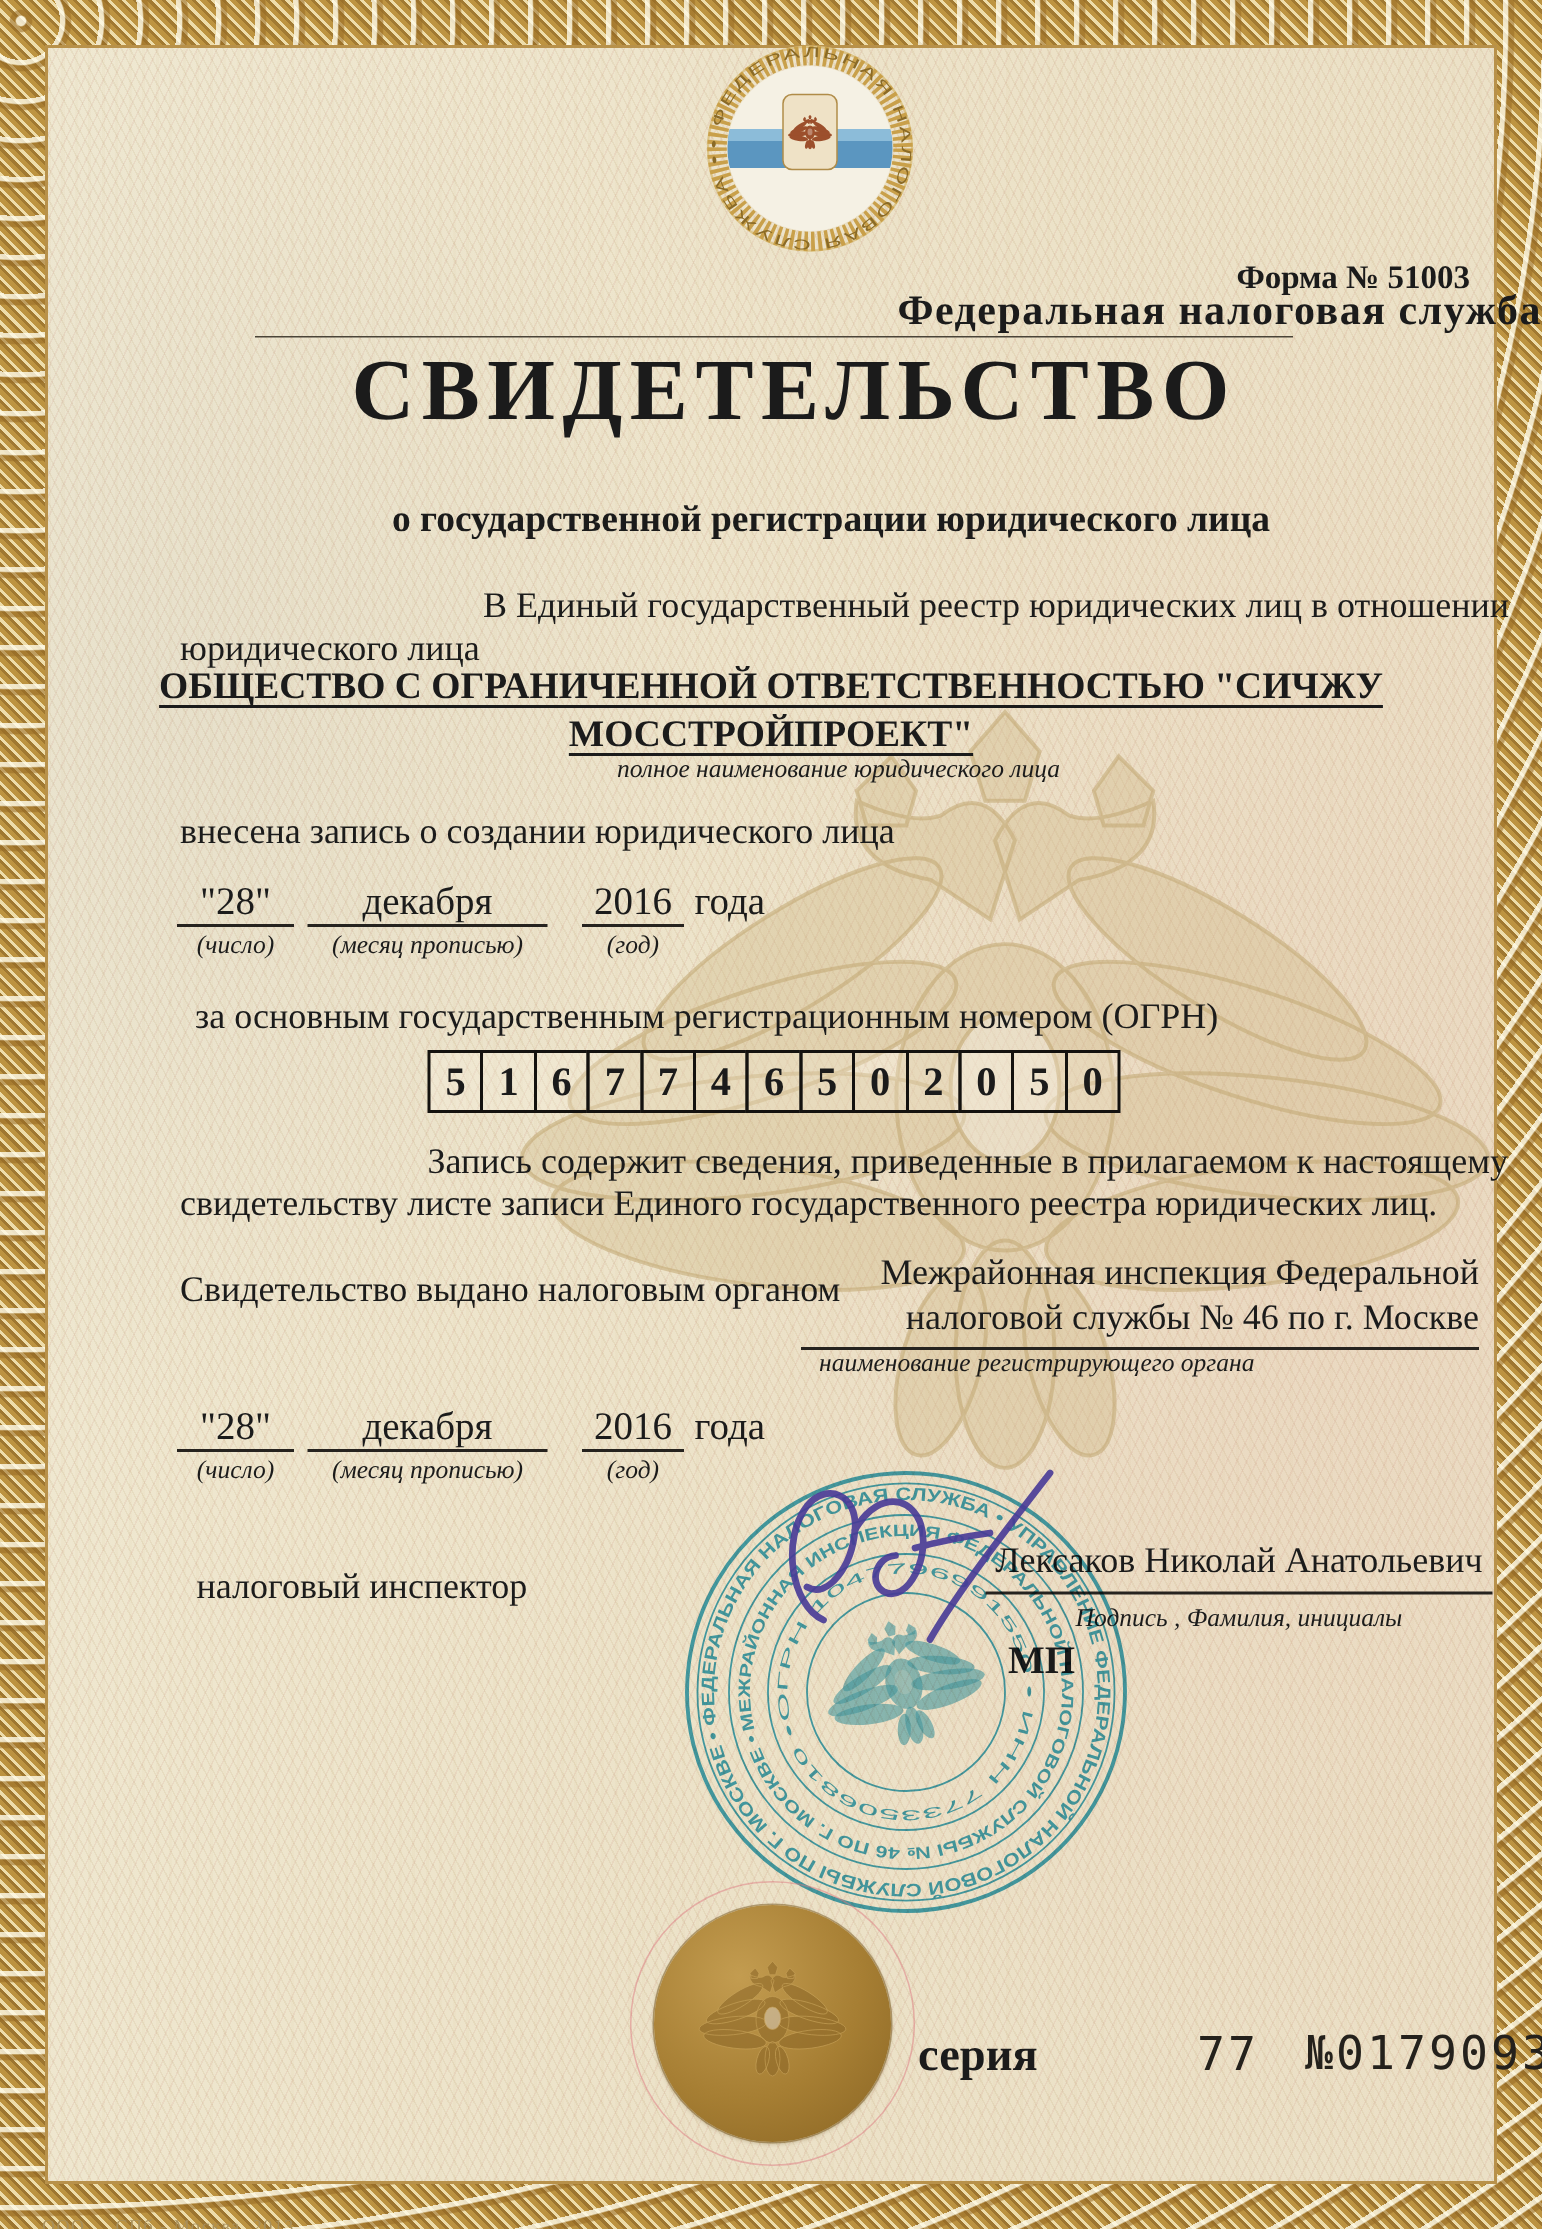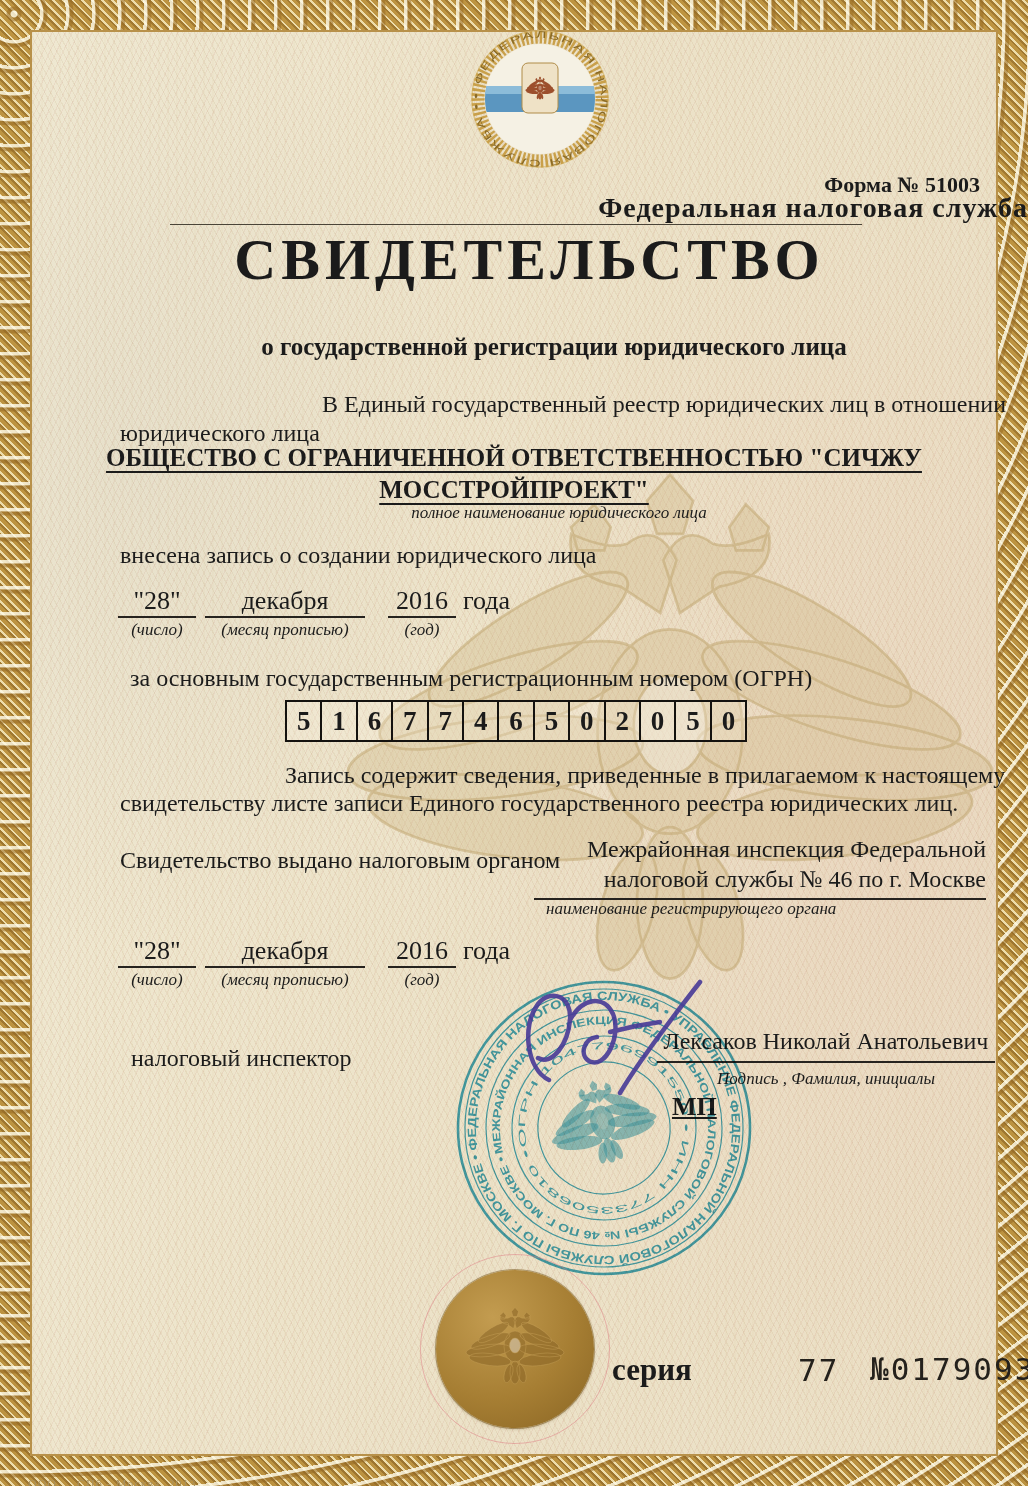--- a/index.html
+++ b/index.html
@@ -201,21 +201,21 @@
         <div class="datelabel">(год)</div>
       </div>
       <div class="dsuffix" style="margin-bottom:24px;">года</div>
     </div>
   </div>
 
   <div class="abs body-text" style="top:1044px;left:131px;">налоговый инспектор</div>
 
   <div class="abs name-block" style="top:1028px;left:657px;">Лексаков Николай Анатольевич</div>
   <div class="abs small-cap" style="top:1069px;left:657px;width:338px;text-align:center;">Подпись , Фамилия, инициалы</div>
-  <div class="abs mp" style="top:1092px;left:672px;text-decoration:underline;">МП</div>
+  <div class="abs mp" style="top:1092px;left:672px;">МП</div>
 
   <div class="stamp-wrap">
     <svg width="312" height="312" viewBox="0 0 312 312">
       <defs>
         <path id="st1" d="M156,156 m-128,0 a128,128 0 1,1 256,0 a128,128 0 1,1 -256,0"></path>
         <path id="st2" d="M156,156 m-104,0 a104,104 0 1,1 208,0 a104,104 0 1,1 -208,0"></path>
         <path id="st3" d="M156,156 m-79,0 a79,79 0 1,1 158,0 a79,79 0 1,1 -158,0"></path>
       </defs>
       <g stroke="#2e9fc2" fill="none">
         <circle cx="156" cy="156" r="146" stroke-width="2.6"></circle>

